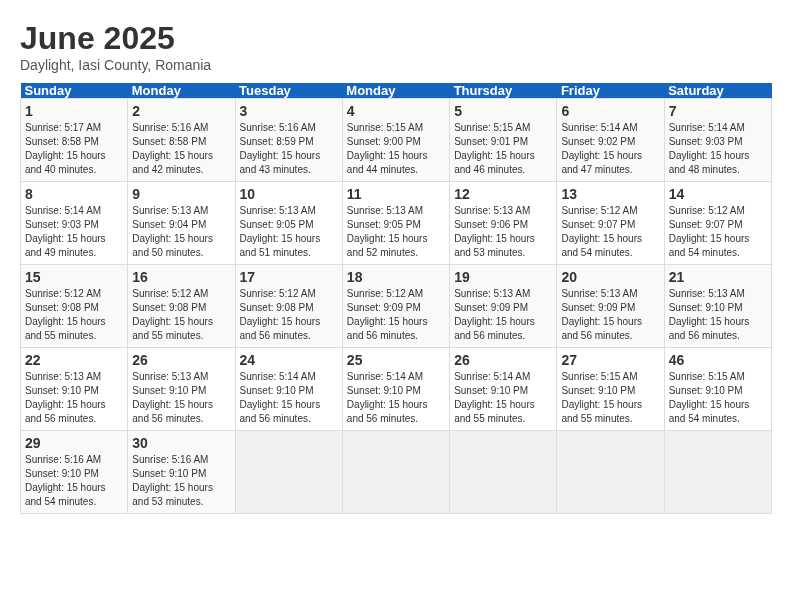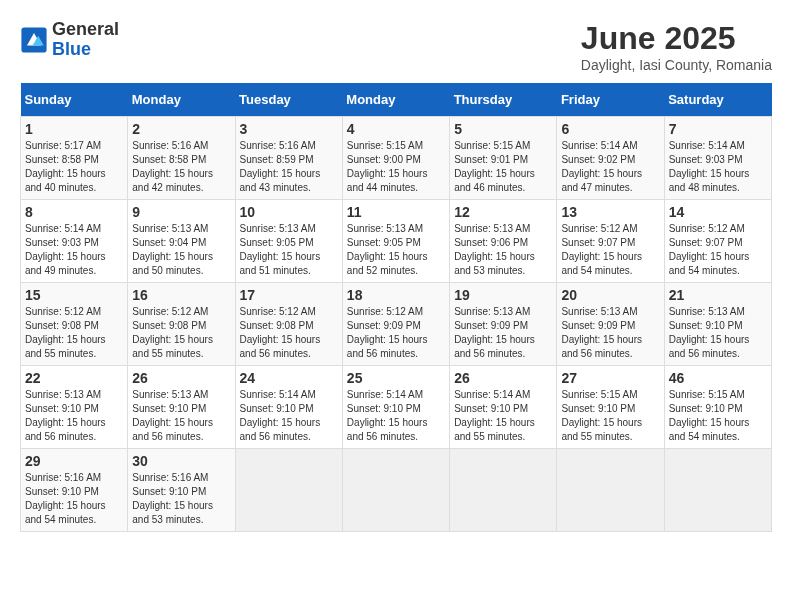--- a/index.html
+++ b/index.html
@@ -47,21 +47,21 @@
       color: #555;
     }
     table {
       width: 100%;
       border-collapse: collapse;
       font-size: 11px;
     }
     thead th {
       background-color: #1565c0;
       color: #fff;
-      padding: 9px 4px;
+      padding: 0 4px;
       text-align: left;
       font-size: 13px;
       font-weight: bold;
     }
     tbody td {
       vertical-align: top;
       padding: 4px 4px;
       border: 1px solid #ddd;
       width: calc(100% / 7);
     }
@@ -87,31 +87,20 @@
       background: #f0f0f0;
     }
     td.empty-cell {
       background-color: #f0f0f0;
     }
   </style>
 </head>
 <body>
 
 <div class="header-area">
-  <div class="logo">
-    <svg class="logo-icon" viewBox="0 0 40 40">
-      <rect x="2" y="2" width="36" height="36" rx="4" fill="#1565c0"></rect>
-      <polygon points="10,28 20,10 30,28" fill="white"></polygon>
-      <polygon points="22,28 30,14 38,28" fill="#4fc3f7" transform="translate(-4,0)"></polygon>
-    </svg>
-    <div class="logo-text">
-      <span class="logo-general">General</span>
-      <span class="logo-blue">Blue</span>
-    </div>
-  </div>
   <div class="title-area">
     <div class="main-title">June 2025</div>
     <div class="subtitle">Daylight, Iasi County, Romania</div>
   </div>
 </div>
 
 <table>
   <thead>
     <tr>
       <th>Sunday</th>

